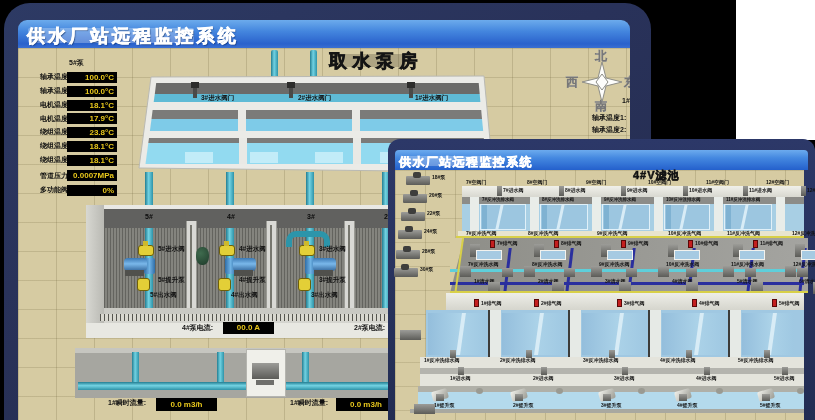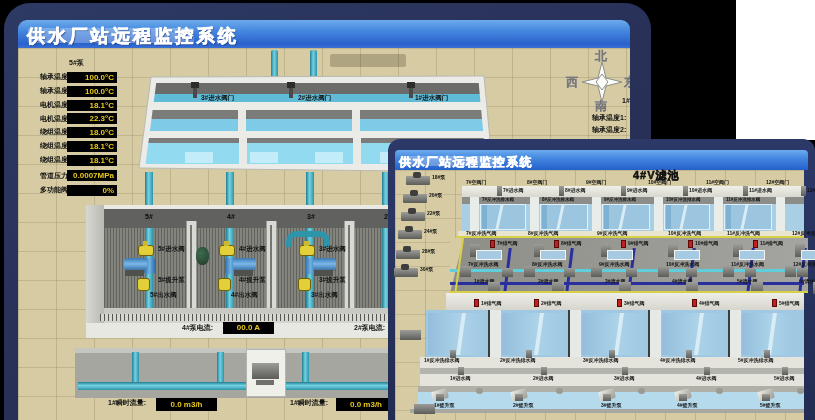--- a/index.html
+++ b/index.html
@@ -26,41 +26,42 @@
 <div class="abs" style="left:0;top:0;width:612px;height:28px;background:linear-gradient(180deg,#6cabec 0%,#4486de 40%,#2a62cc 85%,#3a6fd2 100%)"></div>
 
 <div class="abs" style="left:10px;top:8px;width:166px;height:15px;background:rgba(255,255,255,0.28);border-radius:2px"></div>
 
 <div class="abs" style="left:9px;top:4px;font-size:18px;font-weight:bold;color:#fff;letter-spacing:3.2px;white-space:nowrap;-webkit-text-stroke:0.7px #fff;text-shadow:1px 1px 1px rgba(0,30,80,.6)">供水厂站远程监控系统</div>
 
 <div class="abs" style="left:0;top:28px;width:612px;height:372px;overflow:hidden;background:#d6cba2;background-image:repeating-linear-gradient(90deg,rgba(105,95,55,.22) 0 1px,transparent 1px 38px),repeating-linear-gradient(180deg,rgba(105,95,55,.20) 0 1px,transparent 1px 29px)">
 
 <div class="abs" style="left:312px;top:6px;width:76px;height:13px;background:rgba(30,28,20,0.22);border-radius:2px"></div>
 
+<div class="lbl" style="left:311px;top:4px;font-size:18px;letter-spacing:5.5px;color:#141414;-webkit-text-stroke:0.7px #141414">取水泵房</div>
 
 <div class="pipeV" style="left:253px;top:2px;width:7px;height:28px;border-radius:2px 2px 0 0"></div>
 
 <div class="pipeV" style="left:292px;top:2px;width:7px;height:28px;border-radius:2px 2px 0 0"></div>
 
 <div class="lbl" style="left:51px;top:11px;font-size:7px">5#泵</div>
 
 <div class="lbl" style="left:22px;top:25px;font-size:7px;width:26px;text-align:right">轴承温度1:</div>
 <div class="val" style="left:49px;top:23.5px;width:50px;height:11px;font-size:8px;line-height:11px;padding-right:3px">100.0°C</div>
 
 <div class="lbl" style="left:22px;top:39px;font-size:7px;width:26px;text-align:right">轴承温度2:</div>
 <div class="val" style="left:49px;top:37.5px;width:50px;height:11px;font-size:8px;line-height:11px;padding-right:3px">100.0°C</div>
 
 <div class="lbl" style="left:22px;top:53px;font-size:7px;width:26px;text-align:right">电机温度1:</div>
 <div class="val" style="left:49px;top:51.5px;width:50px;height:11px;font-size:8px;line-height:11px;padding-right:3px">18.1°C</div>
 
 <div class="lbl" style="left:22px;top:66.5px;font-size:7px;width:26px;text-align:right">电机温度2:</div>
-<div class="val" style="left:49px;top:65.0px;width:50px;height:11px;font-size:8px;line-height:11px;padding-right:3px">22.3°C</div>
+<div class="val" style="left:49px;top:65.0px;width:50px;height:11px;font-size:8px;line-height:11px;padding-right:3px">17.9°C</div>
 
 <div class="lbl" style="left:22px;top:80px;font-size:7px;width:26px;text-align:right">绕组温度1:</div>
-<div class="val" style="left:49px;top:78.5px;width:50px;height:11px;font-size:8px;line-height:11px;padding-right:3px">18.0°C</div>
+<div class="val" style="left:49px;top:78.5px;width:50px;height:11px;font-size:8px;line-height:11px;padding-right:3px">23.8°C</div>
 
 <div class="lbl" style="left:22px;top:94px;font-size:7px;width:26px;text-align:right">绕组温度2:</div>
 <div class="val" style="left:49px;top:92.5px;width:50px;height:11px;font-size:8px;line-height:11px;padding-right:3px">18.1°C</div>
 
 <div class="lbl" style="left:22px;top:108px;font-size:7px;width:26px;text-align:right">绕组温度3:</div>
 <div class="val" style="left:49px;top:106.5px;width:50px;height:11px;font-size:8px;line-height:11px;padding-right:3px">18.1°C</div>
 
 <div class="lbl" style="left:22px;top:123.5px;font-size:7px;width:26px;text-align:right">管道压力:</div>
 <div class="val" style="left:49px;top:122.0px;width:50px;height:11px;font-size:8px;line-height:11px;padding-right:3px">0.0007MPa</div>
 

